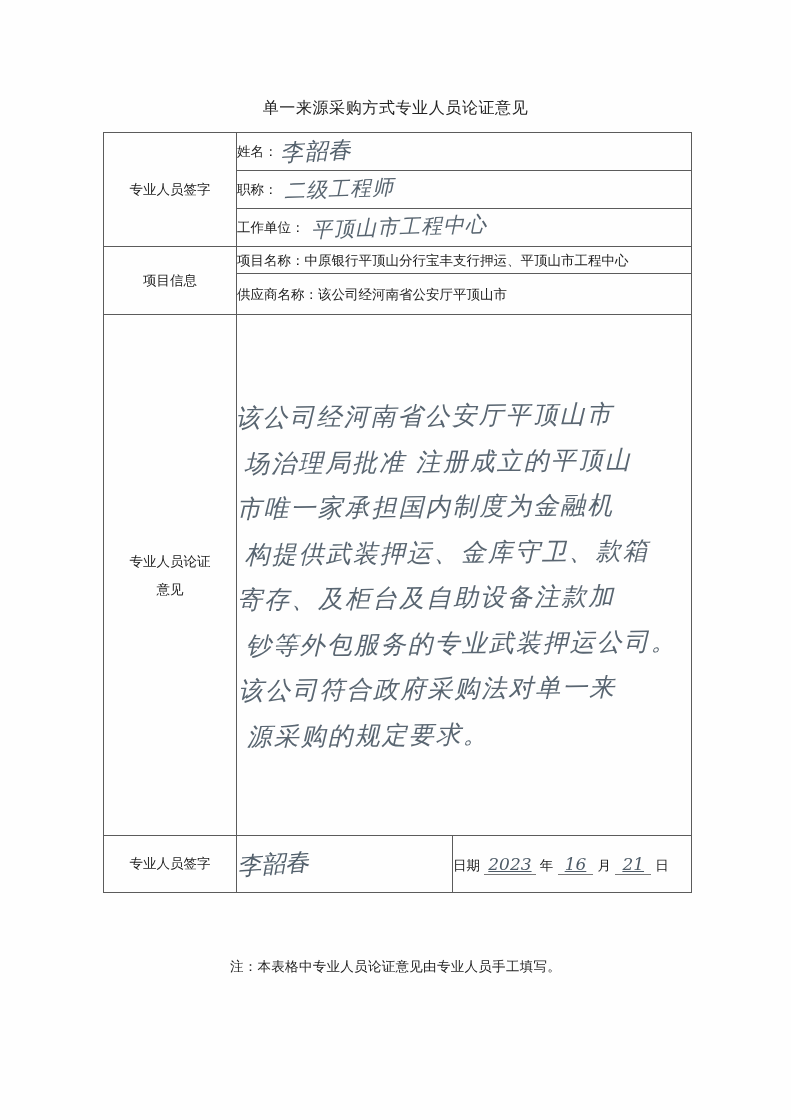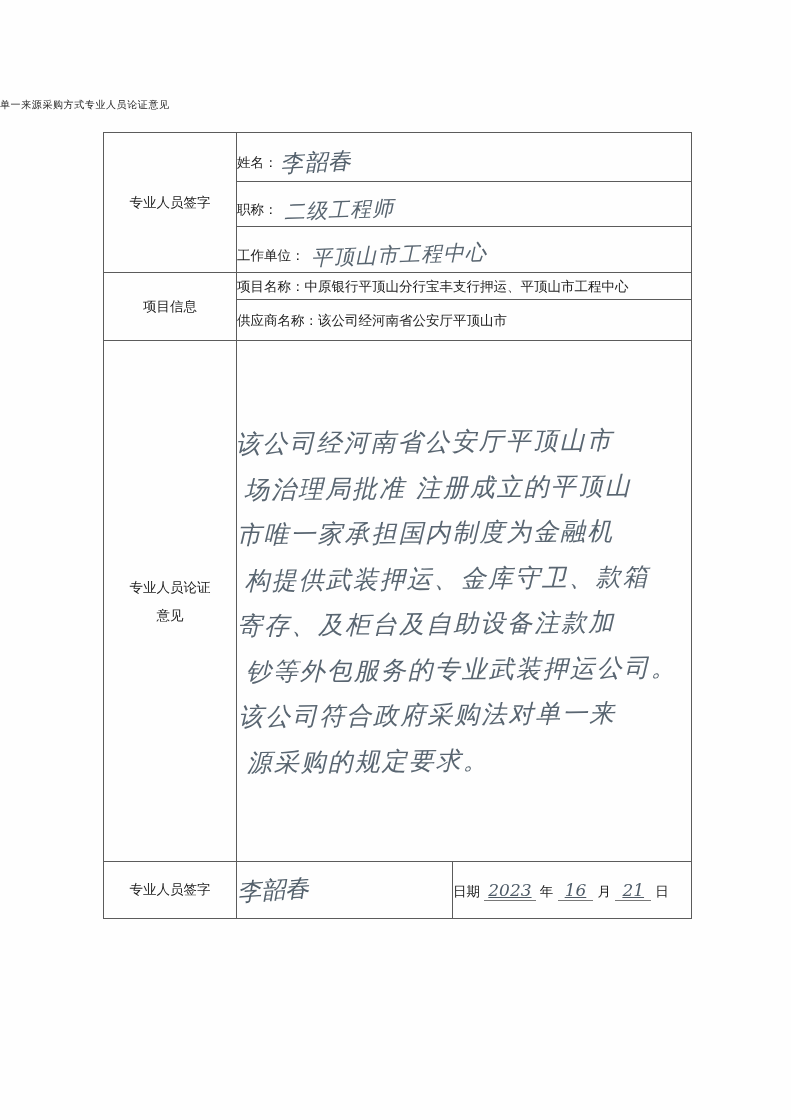--- a/index.html
+++ b/index.html
@@ -21,22 +21,22 @@
     left: 0; top: 0;
     width: 791px;
     height: 1120px;
     background: #fefefe;
   }
   .doc-title {
     position: absolute;
     left: 0;
     top: 98px;
     width: 791px;
-    text-align: left;
-    font-size: 10px;
+    text-align: center;
+    font-size: 16px;
     letter-spacing: 0.6px;
     color: #222;
   }
   
   .form-table {
     position: absolute;
     left: 103px;
     top: 132px;
     width: 588px;
     border-collapse: collapse;
@@ -58,21 +58,20 @@
     padding: 0 0 0 14px;
     line-height: 1.55;
   }
   .field-row {
     height: 38px;
   }
   .field-inline {
     display: flex;
     align-items: center;
     height: 100%;
-    margin-top: 12px;
   }
   .field-label {
     white-space: nowrap;
   }
   
   .hand {
     font-family: "DejaVu Serif", "Liberation Serif", serif;
     color: #3b4a57;
     font-style: italic;
     letter-spacing: 1px;
@@ -264,14 +263,15 @@
           <span>年</span>
           <span class="d-hand narrow">16</span>
           <span>月</span>
           <span class="d-hand narrow">21</span>
           <span>日</span>
         </td>
       </tr>
     </tbody>
   </table>
 
+  <div class="note">注：本表格中专业人员论证意见由专业人员手工填写。</div>
 
 </div>
 
 </body></html>

